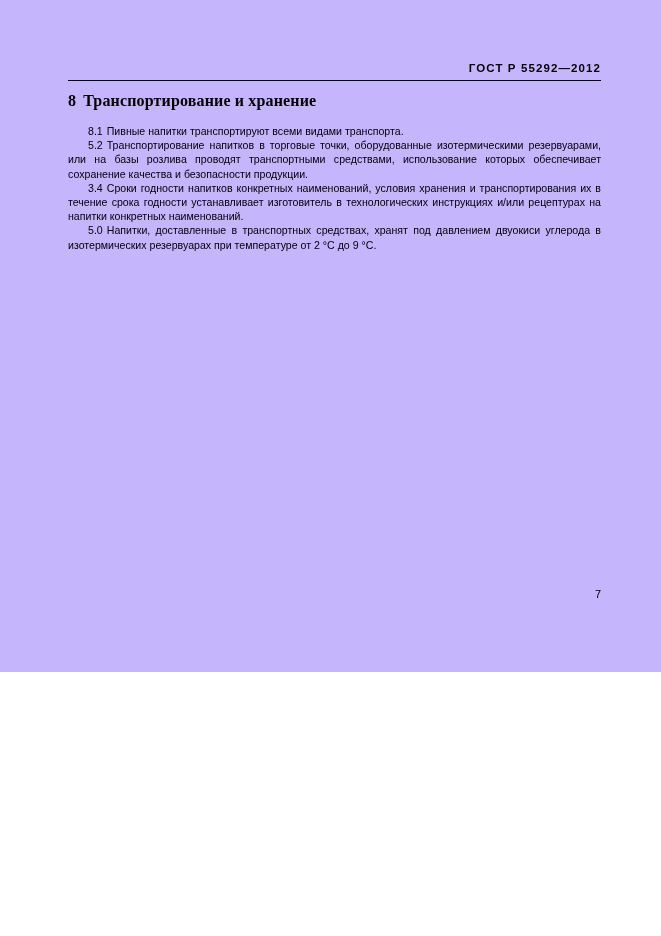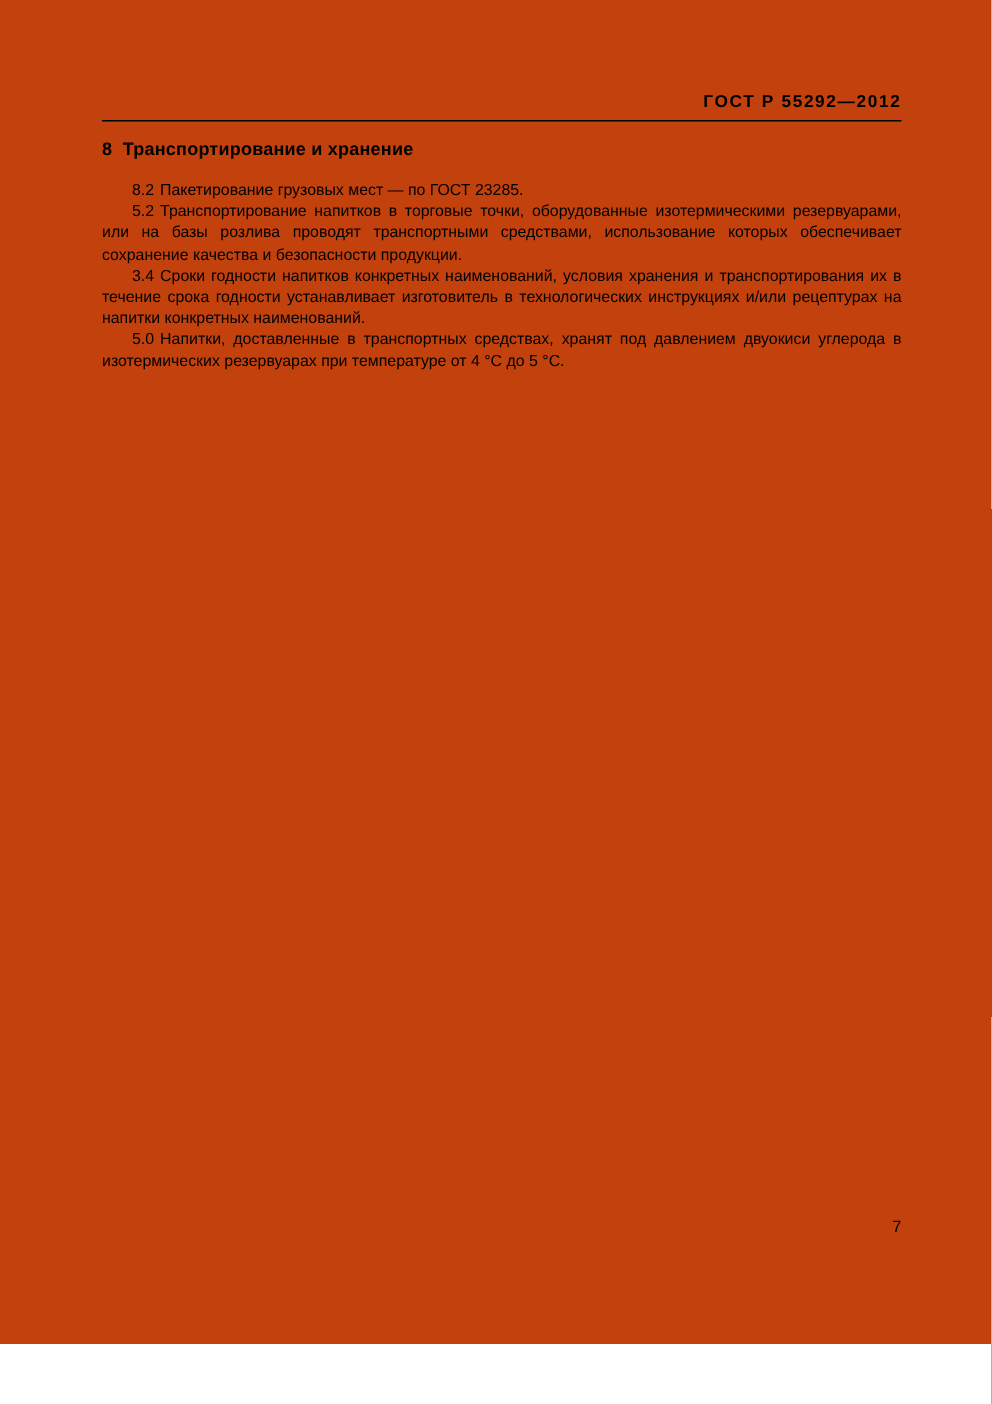--- a/index.html
+++ b/index.html
@@ -7,22 +7,22 @@
     padding: 0;
     background: #ffffff;
   }
   body {
     font-family: "Liberation Sans", sans-serif;
     color: #000000;
   }
   .page {
     position: relative;
     width: 661px;
-    height: 896px;
-    background: #c2410c;
+    height: 672px;
+    background: #c4b5fd;
     overflow: hidden;
     box-sizing: border-box;
   }
   .header {
     position: absolute;
     top: 62px;
     right: 60px;
     font-size: 11.5px;
     font-weight: bold;
     letter-spacing: 0.2px;
@@ -39,24 +39,25 @@
     height: 1px;
     background: #000000;
   }
   .content {
     position: absolute;
     top: 92px;
     left: 68px;
     width: 533px;
   }
   .section-title {
-    font-size: 12px;
+    font-size: 16px;
     font-weight: bold;
     margin: 0 0 14px 0;
     letter-spacing: 0.15px;
+    font-family: Liberation Serif, serif;
   }
   .section-title .num {
     margin-right: 7px;
   }
   p.body-text {
     font-size: 10.6px;
     line-height: 14.2px;
     margin: 0;
     text-align: justify;
     text-justify: inter-word;
@@ -92,34 +93,34 @@
   </div>
   <div class="header-rule"></div>
 
   <div class="content">
 
     <h2 class="section-title">
       <span class="num">8</span><span>Транспортирование и хранение</span>
     </h2>
 
 
+    <p class="clause">
+      <span class="cnum">8.1</span><span>Пивные напитки транспортируют всеми видами транспорта.</span>
+    </p>
 
-    <p class="clause">
-      <span class="cnum">8.2</span><span>Пакетирование грузовых мест — по ГОСТ 23285.</span>
-    </p>
 
     <p class="clause">
       <span class="cnum">5.2</span><span>Транспортирование напитков в торговые точки, оборудованные изотермическими резервуарами, или на базы розлива проводят транспортными средствами, использование которых обеспечивает сохранение качества и безопасности продукции.</span>
     </p>
 
     <p class="clause">
       <span class="cnum">3.4</span><span>Сроки годности напитков конкретных наименований, условия хранения и транспортирования их в течение срока годности устанавливает изготовитель в технологических инструкциях и/или рецептурах на напитки конкретных наименований.</span>
     </p>
 
     <p class="clause">
-      <span class="cnum">5.0</span><span>Напитки, доставленные в транспортных средствах, хранят под давлением двуокиси углерода в изотермических резервуарах при температуре от 4 °С до 5 °С.</span>
+      <span class="cnum">5.0</span><span>Напитки, доставленные в транспортных средствах, хранят под давлением двуокиси углерода в изотермических резервуарах при температуре от 2 °С до 9 °С.</span>
     </p>
 
   </div>
 
   <div class="page-number">7</div>
 
 </div>
 
 </body></html>

